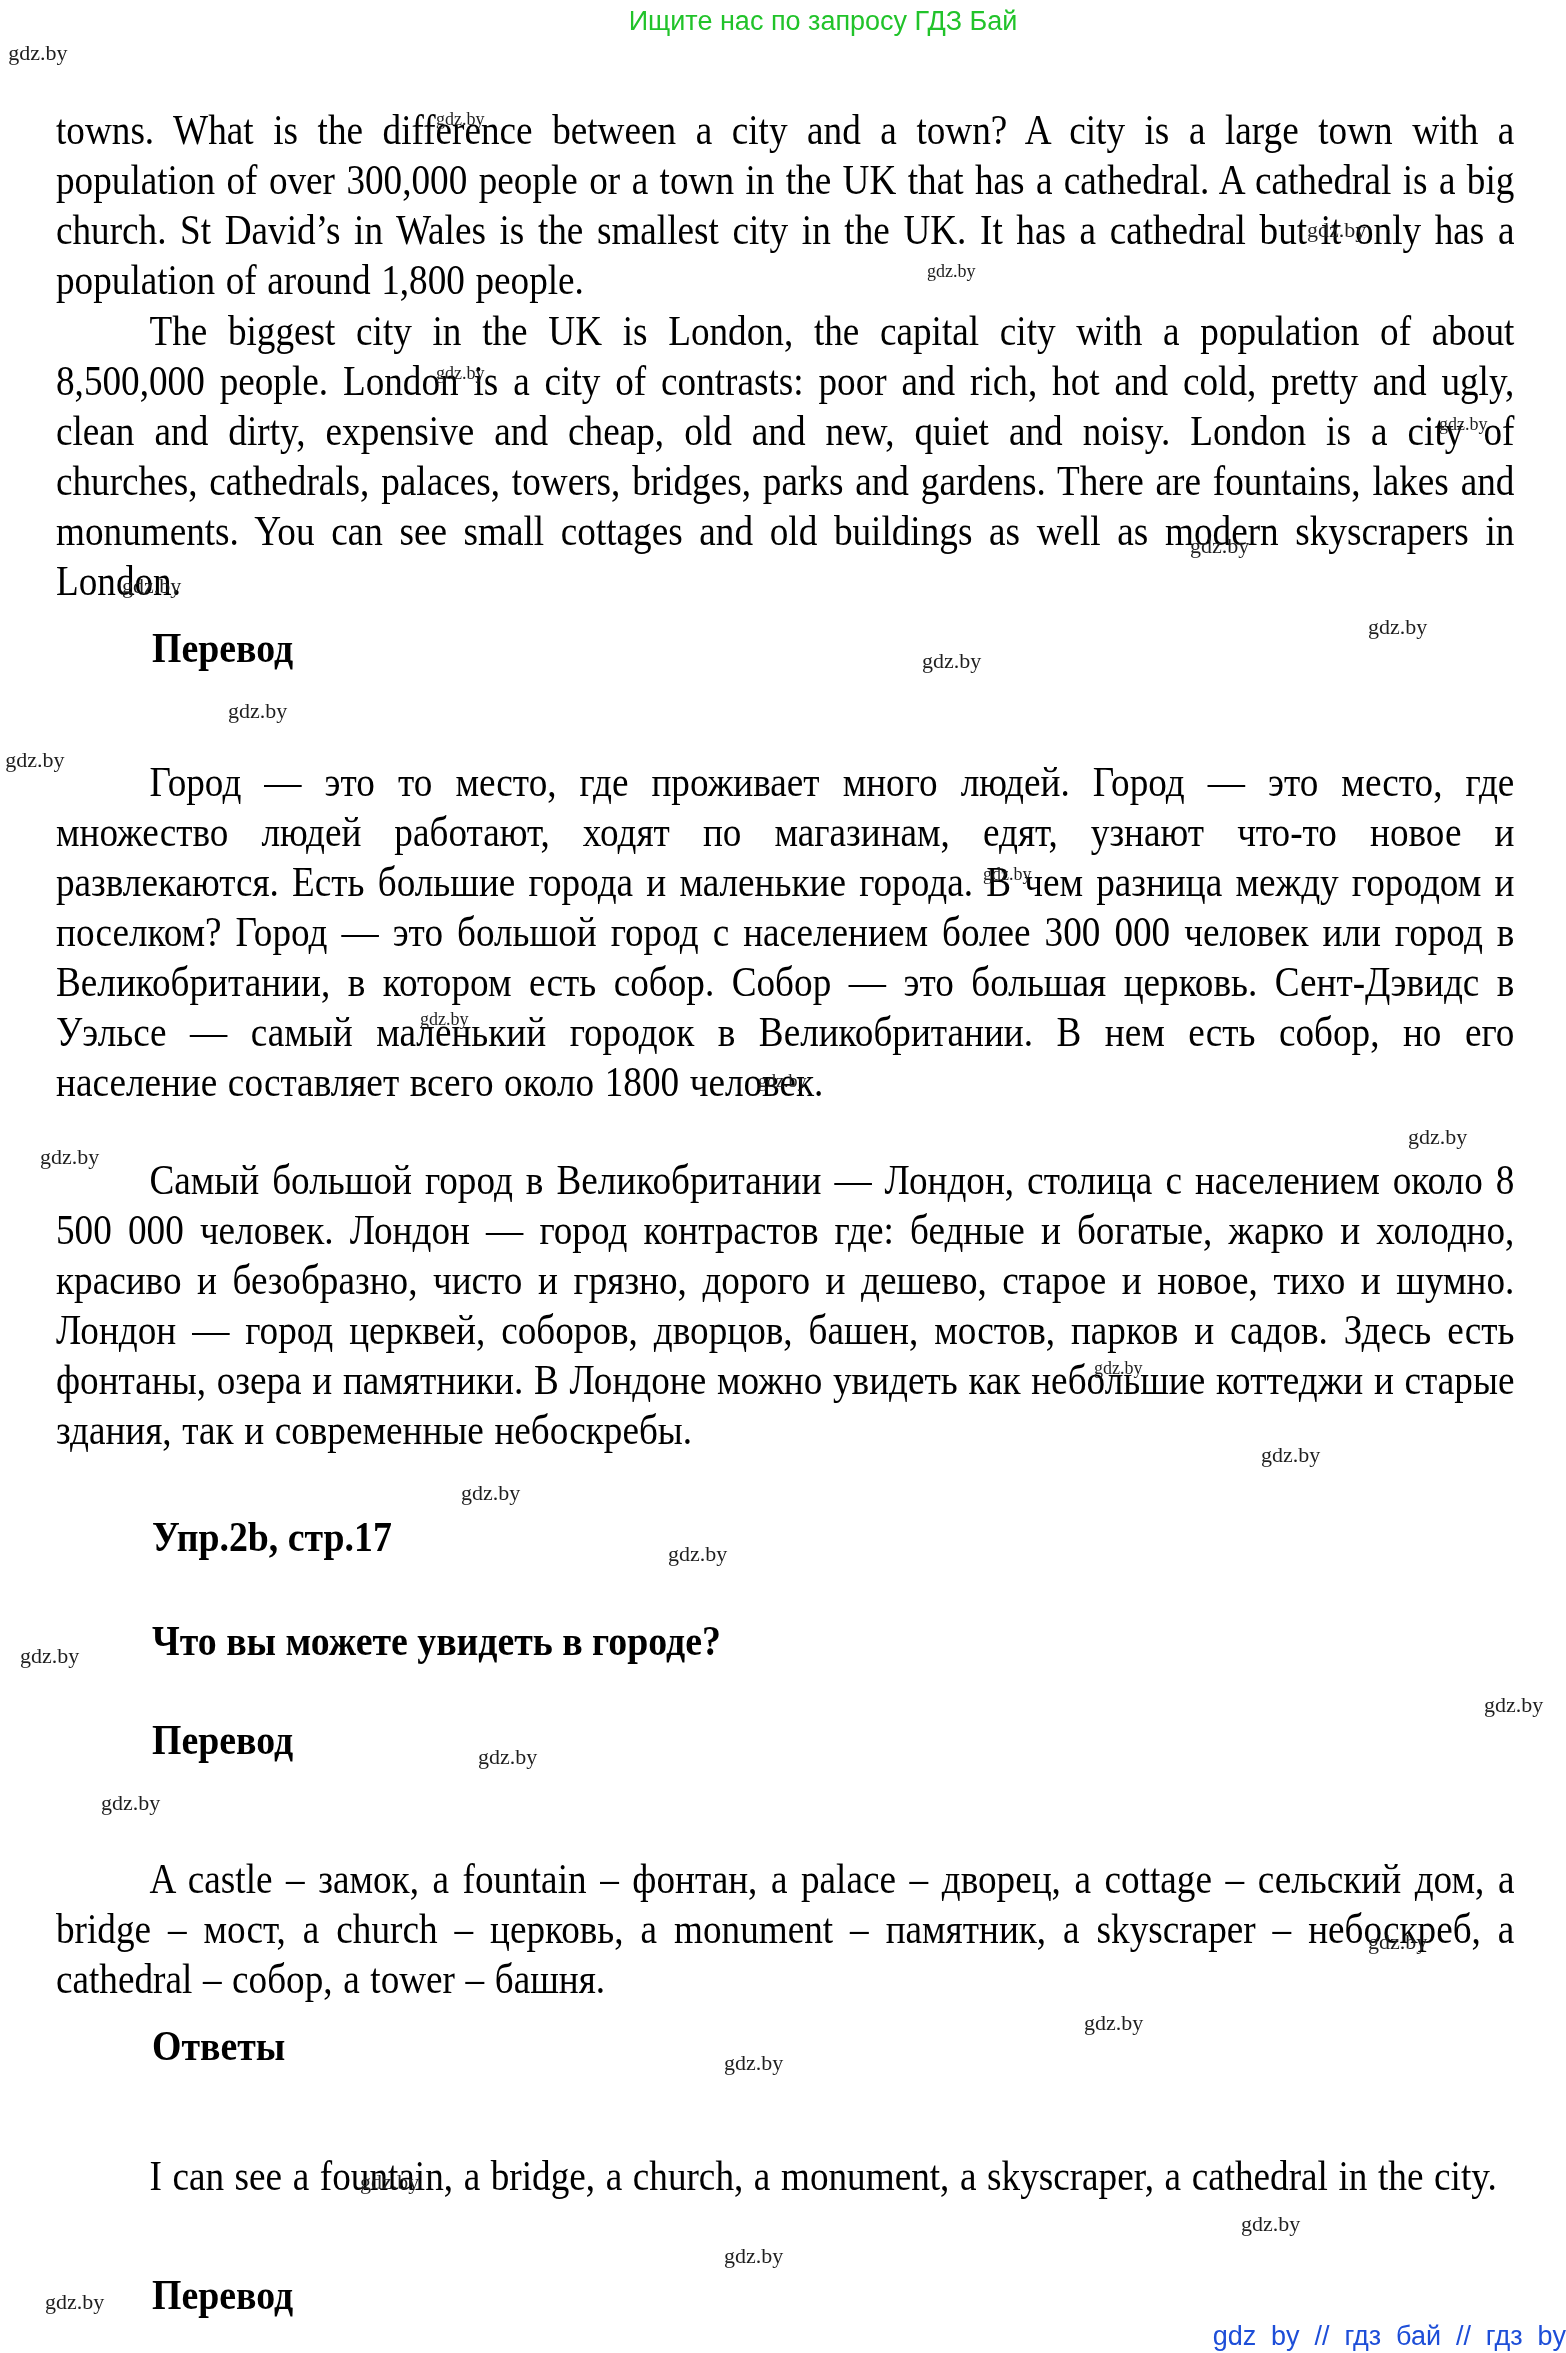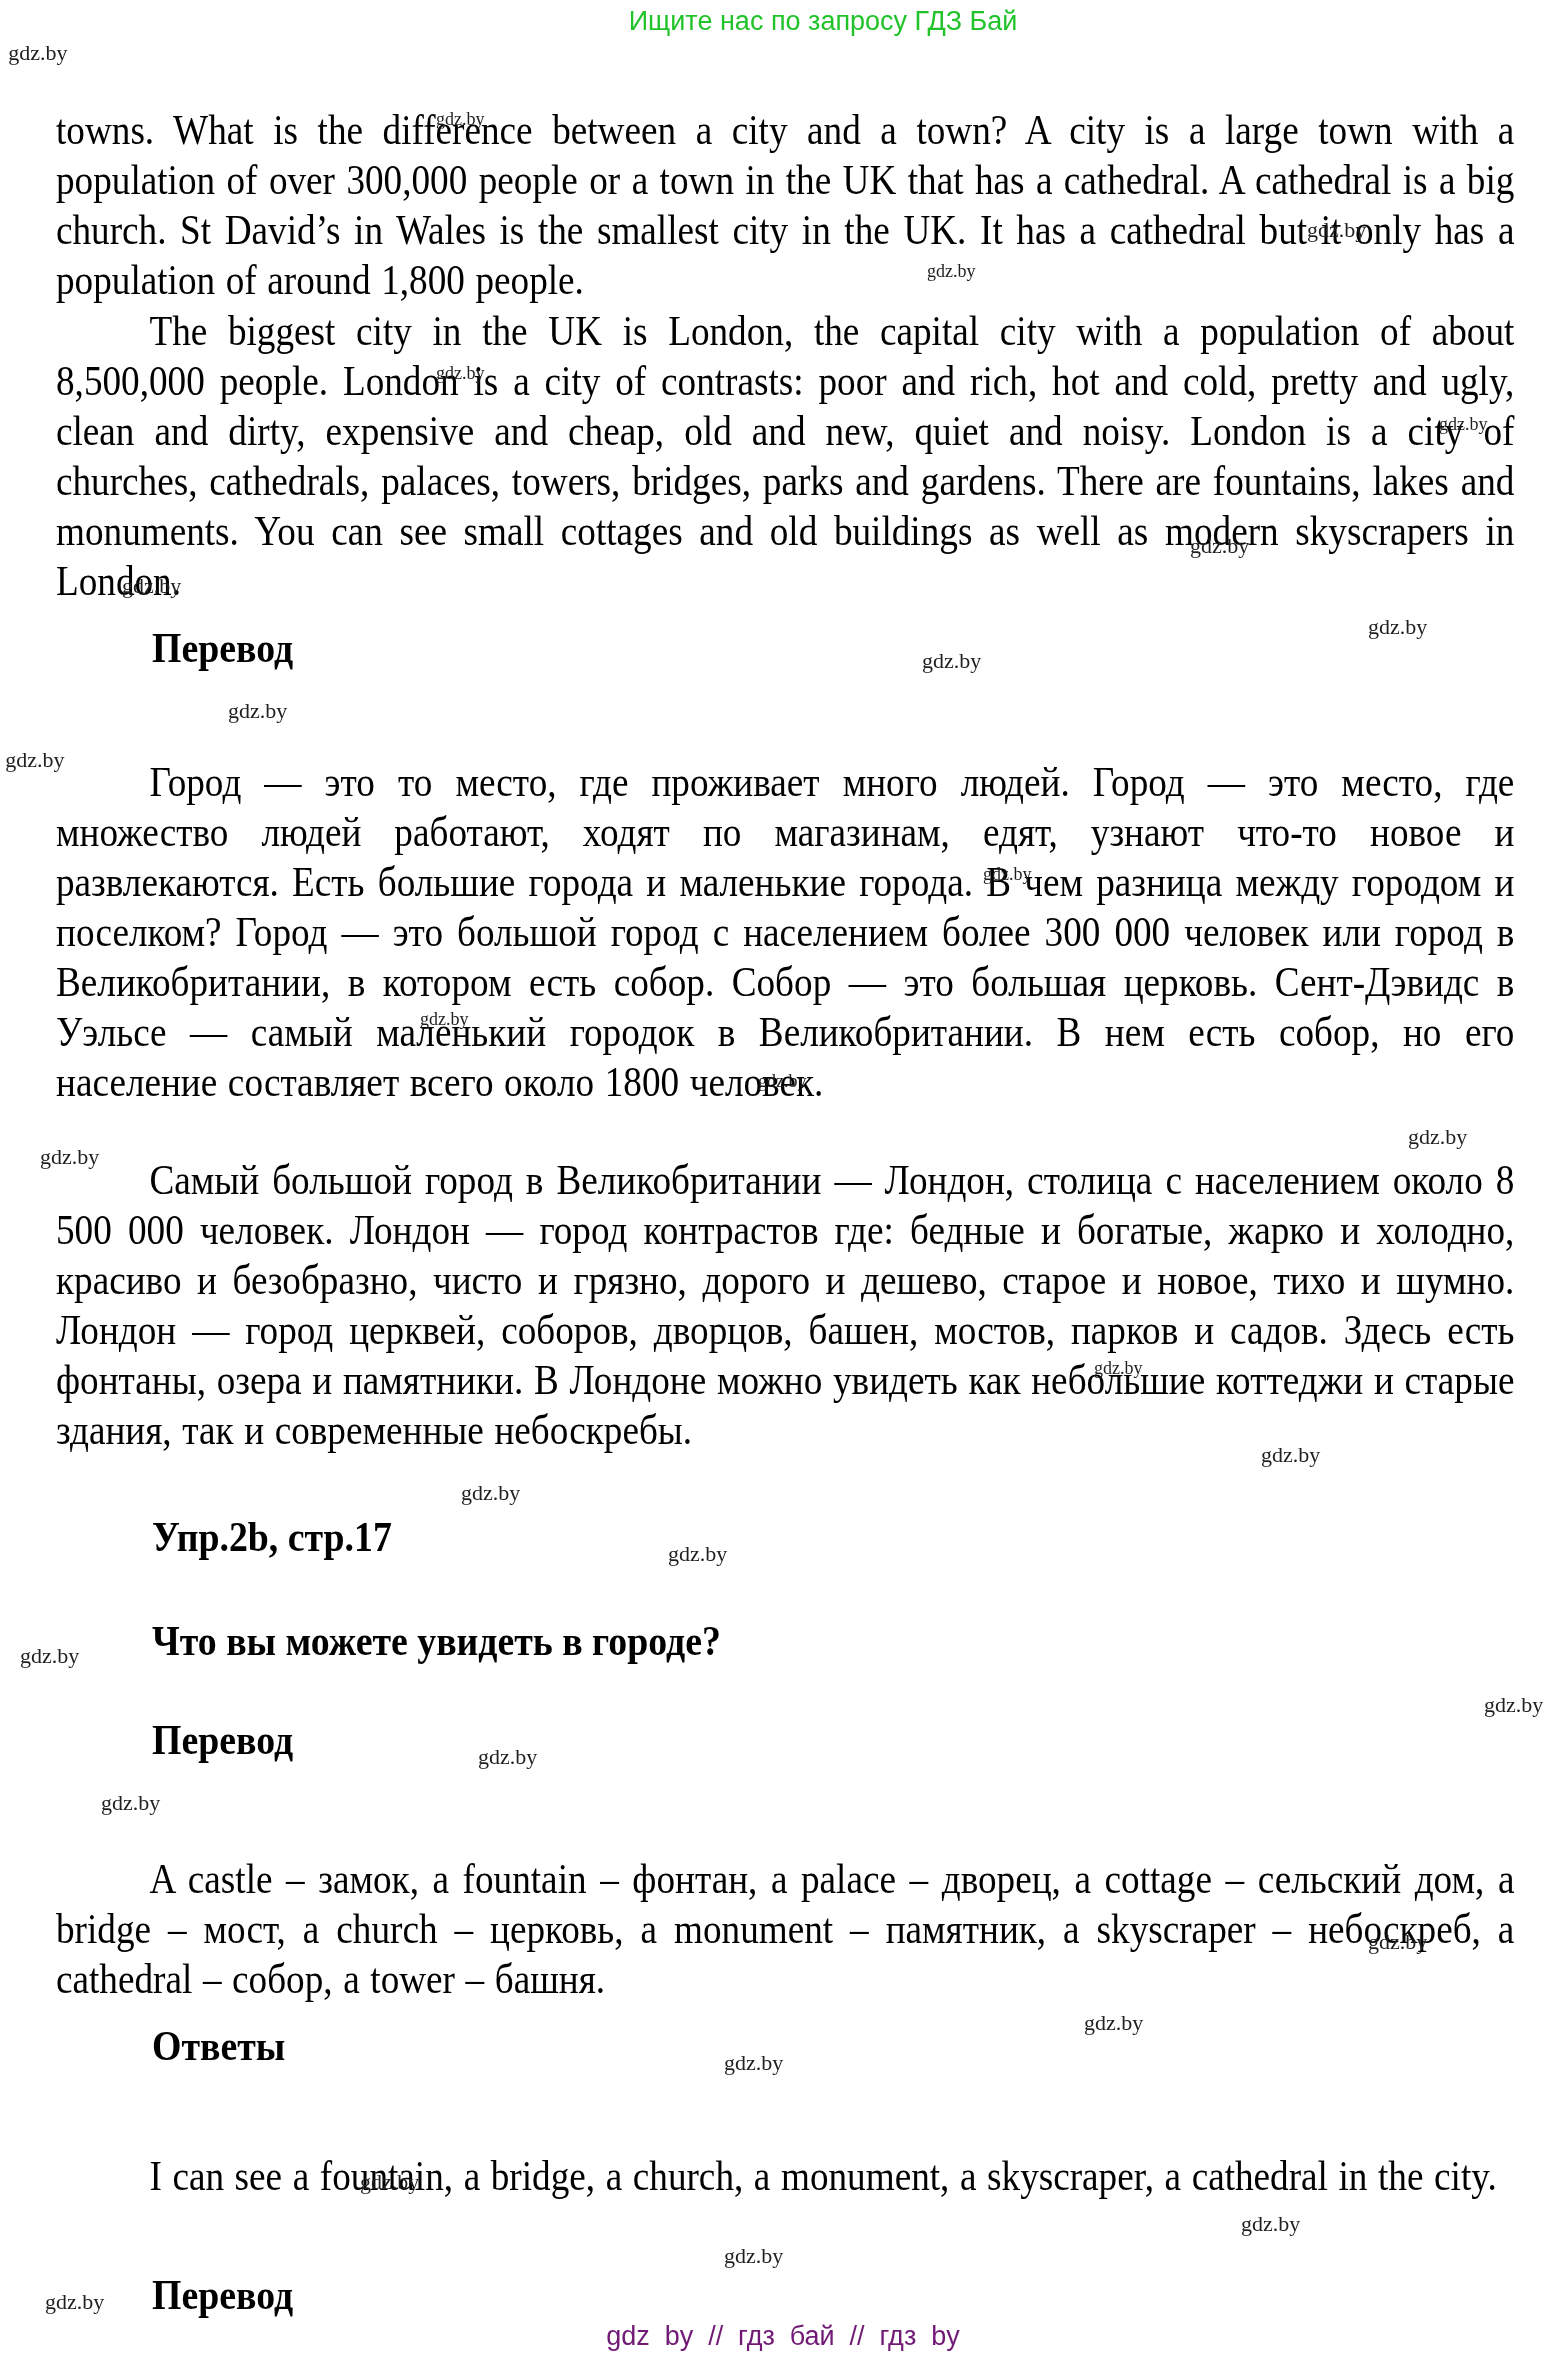--- a/index.html
+++ b/index.html
@@ -82,21 +82,21 @@
   <div class="heading" style="left:152px;top:1718px;">Перевод</div>
 
   <p class="para indent" style="top:1811px;">A castle – замок, a fountain – фонтан, a palace – дворец, a cottage – сельский дом, a bridge – мост, a church – церковь, a monument – памятник, a skyscraper – небоскреб, a cathedral – собор, a tower – башня.</p>
 
   <div class="heading" style="left:152px;top:2024px;">Ответы</div>
 
   <p class="para indent" style="top:2108px;">I can see a fountain, a bridge, a church, a monument, a skyscraper, a cathedral in the city.</p>
 
   <div class="heading" style="left:152px;top:2273px;">Перевод</div>
 
-  <div class="footer" style="color: #701a75;">gdz by // гдз бай // гдз by</div>
+  <div class="footer" style="color: #1d4ed8; text-align: right;">gdz by // гдз бай // гдз by</div>
 
   <div class="wm-layer">
       <span class="wm" style="left: 8.2px; top: 42px; color: rgb(31, 31, 31);">gdz.by</span>
       <span class="wm small" style="left: 436px; top: 110px; color: rgb(31, 31, 31);">gdz.by</span>
       <span class="wm" style="left: 1307px; top: 219px; color: rgb(31, 31, 31);">gdz.by</span>
       <span class="wm small" style="left: 927px; top: 262px; color: rgb(31, 31, 31);">gdz.by</span>
       <span class="wm small" style="left: 436px; top: 364px; color: rgb(31, 31, 31);">gdz.by</span>
       <span class="wm small" style="left: 1439px; top: 415px; color: rgb(31, 31, 31);">gdz.by</span>
       <span class="wm" style="left: 1190px; top: 535px; color: rgb(31, 31, 31);">gdz.by</span>
       <span class="wm" style="left: 122px; top: 575px; color: rgb(31, 31, 31);">gdz.by</span>

